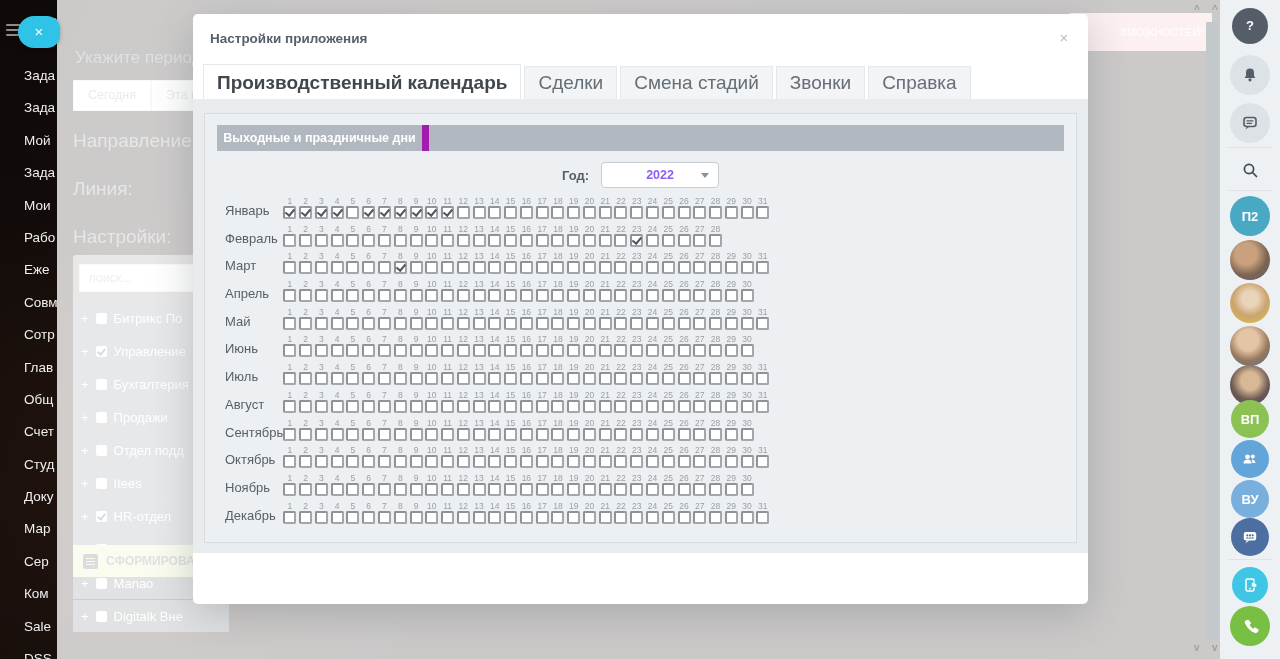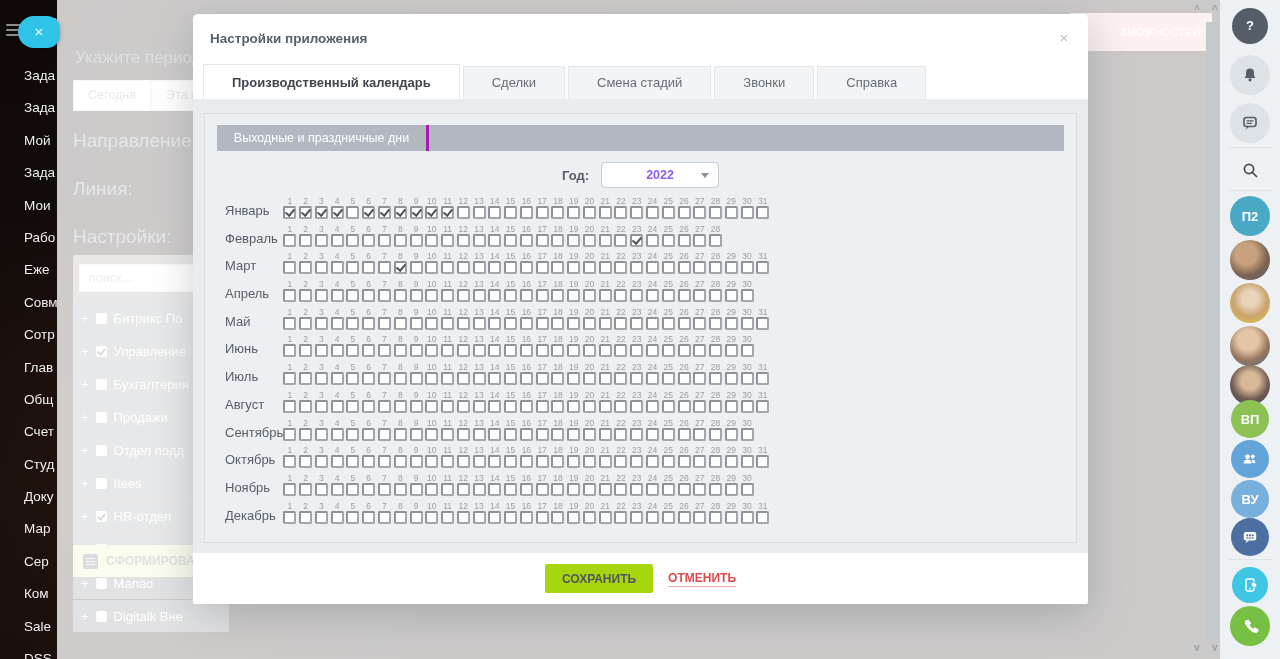--- a/index.html
+++ b/index.html
@@ -70,29 +70,29 @@
   .rs-divider { position:absolute; left:8px; width:44px; height:1px; background:#dfe3e7; }
   .rs-text { color:#fff; font-size:13px; font-weight:bold; }
 
   
   #modal { position:absolute; left:193px; top:14px; width:895px; height:590px; background:#fff;
     border-radius:5px; box-shadow:0 10px 40px rgba(60,70,80,.25); z-index:10; }
   #modal-title { position:absolute; left:17px; top:17px; font-size:13.5px; font-weight:bold; color:#57606b; }
   #modal-close { position:absolute; right:16px; top:16px; width:16px; height:16px; color:#b9bec3;
     font-size:15px; line-height:16px; text-align:center; cursor:pointer; }
   #tabs { position:absolute; left:10px; top:50px; right:10px; height:35px; display:flex; align-items:flex-end; gap:3px; }
-  .tab { height:33px; line-height:32px; padding:0 28px; background:#f2f4f6; border:1px solid #e5e8eb;
-    border-bottom:none; font-size:13px; color:#666e77; white-space:nowrap; cursor:pointer; border-radius:1px 1px 0 0; }
+  .tab { height:33px; line-height:32px; padding:0 13px; background:#f2f4f6; border:1px solid #e5e8eb;
+    border-bottom:none; font-size:19px; color:#666e77; white-space:nowrap; cursor:pointer; border-radius:1px 1px 0 0; }
   .tab.active { height:35px; line-height:35px; background:#fff; font-weight:bold; color:#40474f; }
   #modal-body { position:absolute; left:0; top:85px; width:895px; height:454px; background:#e8ecef; }
   #cal-container { position:absolute; left:11px; top:14px; width:873px; height:430px;
     background:#edf0f2; border:1px solid #d7dce0; }
   #section-bar { position:absolute; left:12px; top:11px; right:12px; height:26px; background:#b1b8bf; display:flex; }
   #section-bar .seg { width:212px; text-align:center; line-height:26px; color:#fff; font-size:12.5px;
-    font-weight:normal; border-right:3px solid #a21caf; white-space:nowrap; }
+    font-weight:bold; border-right:7px solid #a21caf; white-space:nowrap; }
   #year-row { position:absolute; left:0; right:0; top:46px; height:30px; display:flex;
     align-items:center; justify-content:center; gap:12px; }
   #year-label { font-size:13px; font-weight:bold; color:#575e66; }
   #year-select { width:118px; height:26px; background:#fff; border:1px solid #c7cdd2; border-radius:4px;
     position:relative; text-align:center; line-height:24px; font-size:12.5px; font-weight:bold; color:#8b5cf6; cursor:pointer; }
   #year-select .arrow { position:absolute; right:9px; top:10px; width:0; height:0;
     border-left:4px solid transparent; border-right:4px solid transparent; border-top:5px solid #8b9198; }
   #months { position:absolute; left:0; top:82px; right:0; }
   .month-row { position:relative; height:27.7px; }
   .month-name { position:absolute; left:20px; top:7px; width:56px; font-size:13px; color:#585f67; white-space:nowrap; }
@@ -1837,19 +1837,15 @@
                 </div>
                 <div class="day-cell">
                   <div class="day-num">31</div>
                   <div class="cb"></div>
                 </div>
               </div>
             </div>
           </div>
       </div>
     </div>
-    <div id="modal-footer">
-      <button id="save-btn">СОХРАНИТЬ</button>
-      <span id="cancel-btn">ОТМЕНИТЬ</span>
-    </div>
   </div>
 
 </div>
 
 </body></html>

